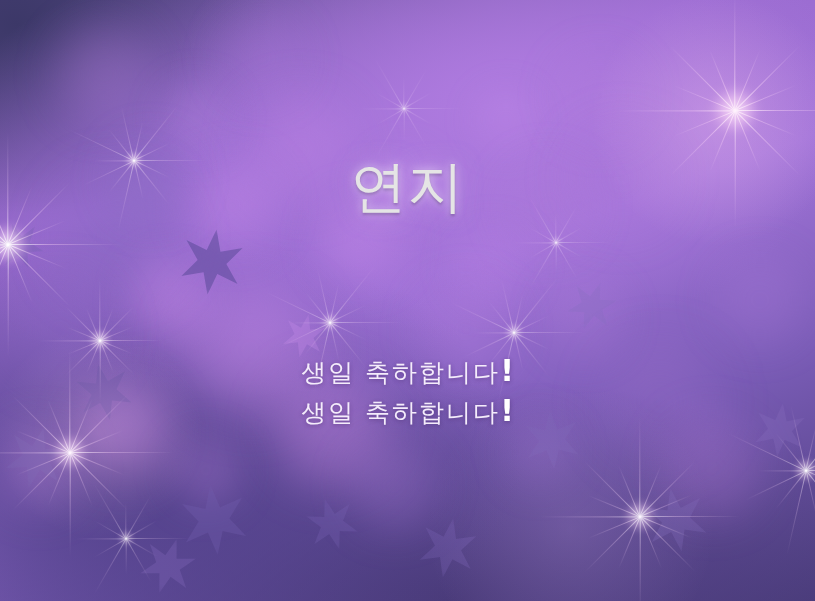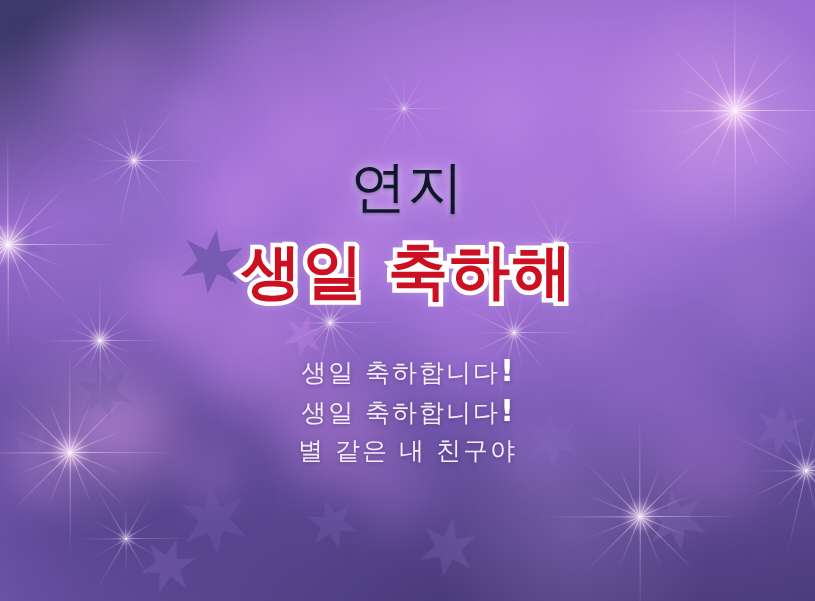--- a/index.html
+++ b/index.html
@@ -85,21 +85,21 @@
     inset: 0;
     text-align: center;
   }
 
   #name-line {
     position: absolute;
     top: 158px;
     left: 0; right: 0;
     font-size: 56px;
     line-height: 1.05;
-    color: #0f172a;
+    color: #e5e5e5;
     letter-spacing: 1px;
     text-shadow:
       0 0 10px rgba(255,255,255,.55),
       0 0 24px rgba(230,200,255,.55),
       0 2px 3px rgba(60,30,90,.45);
   }
 
   #greeting-line {
     position: absolute;
     top: 240px;
@@ -404,23 +404,21 @@
         <div class="ray" style="width: 45.24px; transform: rotate(300deg); background: linear-gradient(90deg, rgba(255, 255, 255, 0.286) 0%, rgba(255, 220, 250, 0.145) 35%, rgba(240, 190, 250, 0) 100%);"></div>
         <div class="ray" style="width: 32.48px; transform: rotate(330deg); background: linear-gradient(90deg, rgba(255, 255, 255, 0.286) 0%, rgba(255, 220, 250, 0.145) 35%, rgba(240, 190, 250, 0) 100%);"></div>
       </div>
     </div>
   <div id="bg-haze" class="bg-layer"></div>
 
   <div id="text-area">
 
     <div id="name-line">연지</div>
 
-    <div id="greeting-line">생일 축하해</div>
 
     <div id="verse">
         <div class="verse-line"><span>생일 축하합니다</span><span class="bang">!</span></div>
         <div class="verse-line"><span>생일 축하합니다</span><span class="bang">!</span></div>
-        <div class="verse-line"><span>별 같은 내 친구야</span></div>
       </div>
 
   </div>
 
 </div>
 
 </body></html>

